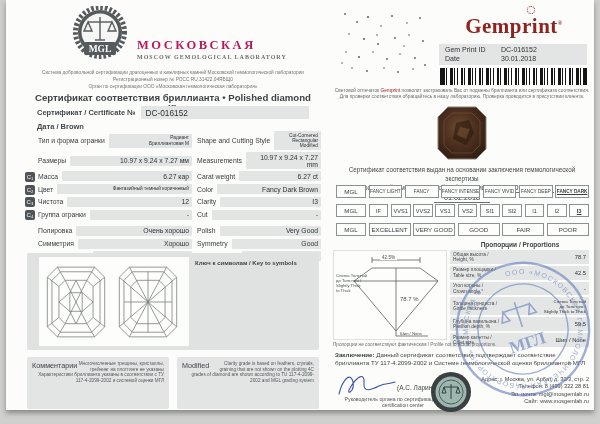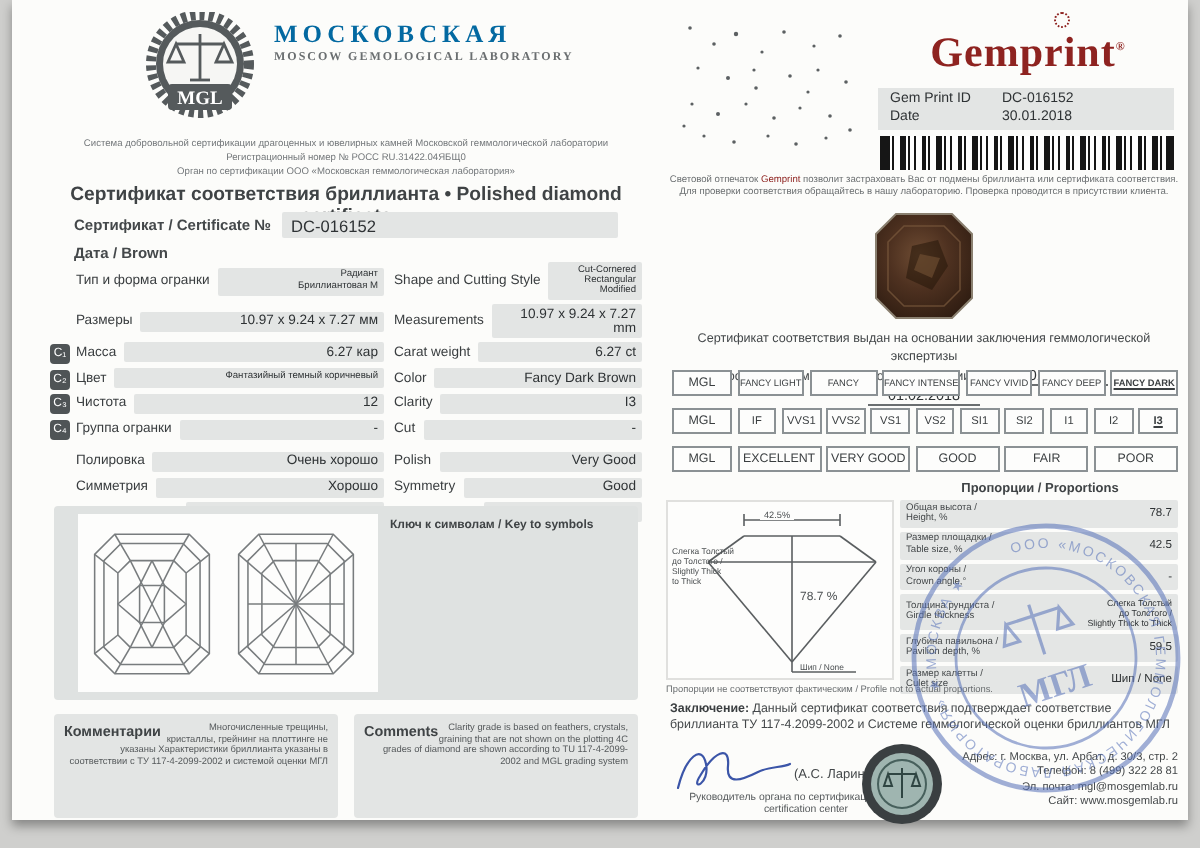--- a/index.html
+++ b/index.html
@@ -9,21 +9,21 @@
   .sheet { position:absolute; left:6px; top:0; width:588px; height:410px;
            background:#fcfcfa; box-shadow:0 3px 5px rgba(0,0,0,.35); }
   .left-col  { position:absolute; left:19px; top:6px;  width:296px; height:400px; }
   .right-col { position:absolute; left:327px; top:4px; width:258px; height:402px; }
 
   
   .header { position:absolute; left:0; top:0; width:296px; height:62px; }
   .logo { position:absolute; left:46px; top:0; width:58px; height:60px; }
   .org-title { position:absolute; left:112px; top:4px; width:184px; }
   .org-title .ru { font-family:"Liberation Serif", serif; font-weight:bold;
-                   font-size:12.5px; line-height:14px; letter-spacing:2.5px; color:#0369a1; }
+                   font-size:12.5px; line-height:14px; letter-spacing:2.5px; color:#be185d;margin-top:28px; }
   .org-title .en { font-family:"Liberation Serif", serif; font-weight:bold;
                    font-size:6px; letter-spacing:1px; color:#6a6e70; margin-top:2px; }
   .fine { position:absolute; width:296px; text-align:center; font-size:4.8px;
           line-height:6px; color:#73777a; }
   .cert-title { position:absolute; left:0; top:86px; width:296px; text-align:center;
                 font-weight:bold; font-size:9.6px; color:#3f4345; }
 
   .meta-row { position:absolute; left:12px; width:272px; height:13px; display:flex; align-items:center; }
   .meta-label { font-weight:bold; font-size:7.5px; color:#44484a; margin-right:5px; white-space:nowrap; }
   .meta-value { flex:1; background:#e3e5e4; font-size:8.3px; color:#2e3234;
@@ -49,21 +49,21 @@
   .key-box { position:absolute; left:2px; top:247px; width:292px; height:97px;
              background:#dfe2e1; border-radius:2px; }
   .key-inner { position:absolute; left:12px; top:4px; width:150px; height:89px; background:#fdfdfc; }
   .key-label { position:absolute; left:168px; top:7px; width:120px;
                font-weight:bold; font-size:6px; color:#3f4345; }
   .plot { position:absolute; top:6px; }
 
   
   .comments { position:absolute; left:2px; top:351px; width:292px; display:flex; gap:8px; }
   .comment-box { width:142px; height:52px; background:#e3e5e4; border-radius:2px; padding:4px 5px; }
-  .c-title { font-weight:bold; font-size:7.2px; color:#3f4345; float:left; }
+  .c-title { font-weight:normal; font-size:7.2px; color:#3f4345; float:left; }
   .c-text { font-size:4.7px; line-height:5.7px; color:#55595b; text-align:right; }
 
   
   .scatter { position:absolute; left:4px; top:4px; }
   .gp-brand { position:absolute; left:106px; top:10px; width:150px; text-align:center;
               font-weight:bold; font-size:21px; letter-spacing:.5px;
               font-family:"Liberation Serif", serif; }
   .gp-brand sup { font-size:6px; }
   .gp-globe { position:absolute; left:88px; top:-8px; width:8px; height:8px;
               border:1.6px dotted currentColor; border-radius:50%; }
@@ -320,21 +320,21 @@
       </div>
       <div class="key-label">Ключ к символам / Key to symbols</div>
     </div>
 
     <div class="comments">
       <div class="comment-box">
         <span class="c-title">Комментарии</span>
         <div class="c-text">Многочисленные трещины, кристаллы, грейнинг на плоттинге не указаны Характеристики бриллианта указаны в соответствии с ТУ 117-4-2099-2002 и системой оценки МГЛ</div>
       </div>
       <div class="comment-box">
-        <span class="c-title">Comments</span>
+        <span class="c-title">Modified</span>
         <div class="c-text">Clarity grade is based on feathers, crystals, graining that are not shown on the plotting 4C grades of diamond are shown according to TU 117-4-2099-2002 and MGL grading system</div>
       </div>
     </div>
   </div>
 
   <div class="right-col">
 
     <svg class="scatter" width="96" height="70" viewBox="0 0 96 70">
       <g fill="#5c6062">
         <circle cx="8" cy="6" r=".9"></circle>

